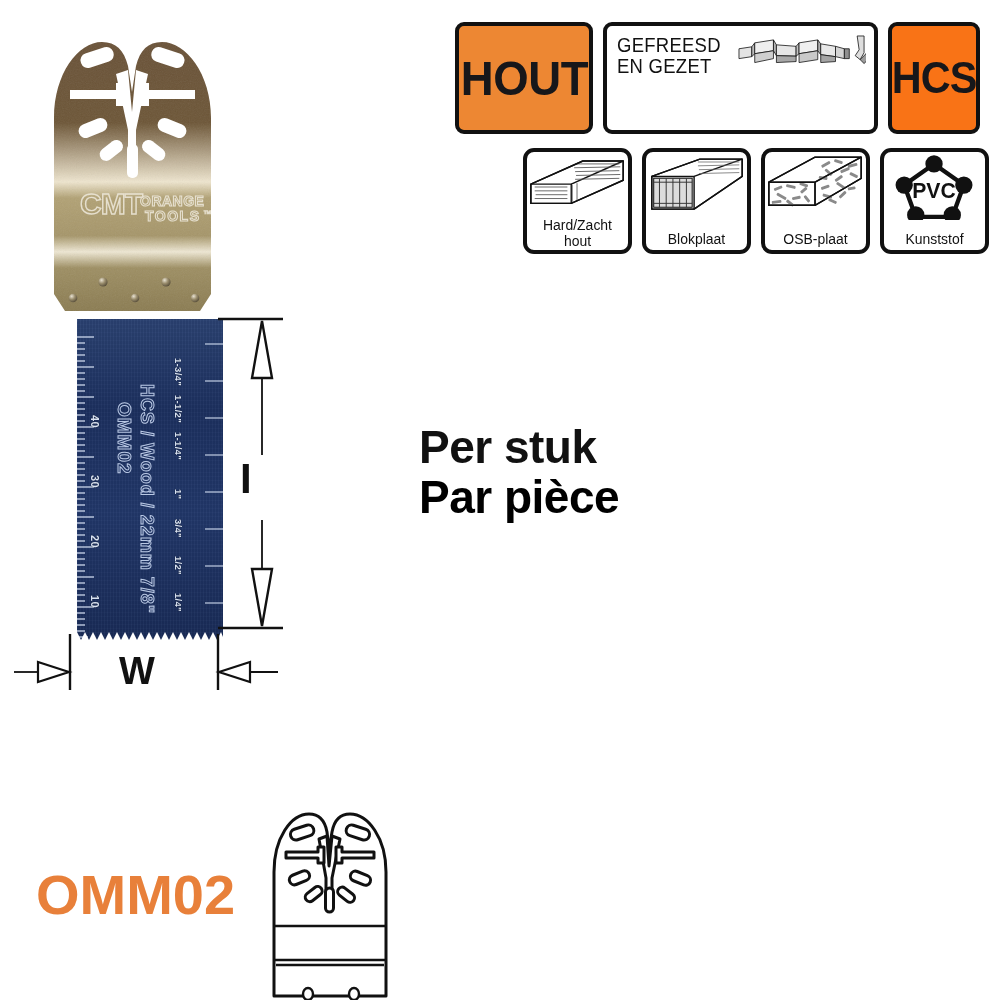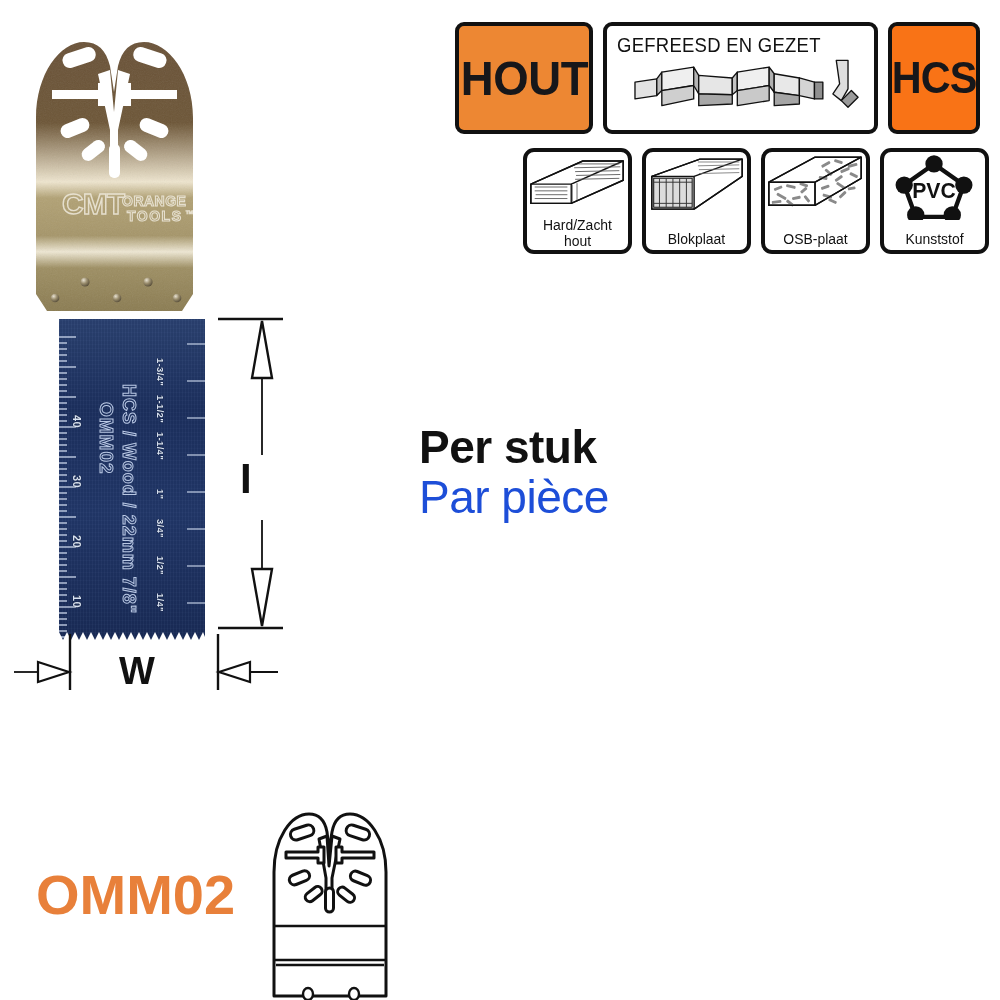--- a/index.html
+++ b/index.html
@@ -54,21 +54,20 @@
     font-size: 49px;
     font-weight: bold;
     color: #17171a;
     letter-spacing: -0.5px;
     font-family: "Liberation Sans", sans-serif;
     transform: scaleX(0.93);
   }
 
   #badge-process {
     width: 275px;
-    flex-direction: column;
     justify-content: space-between;
     padding: 6px 8px 21px 10px;
     align-items: flex-start;
   }
   #badge-process .proc-title {
     font-size: 21px;
     font-weight: normal;
     color: #111;
     letter-spacing: 0.3px;
     transform: scaleX(0.88);
@@ -130,21 +129,21 @@
     color: #111;
     line-height: 1.02;
     transform: scaleX(0.9);
     font-family: "Liberation Sans", sans-serif;
   }
   .mat-label.two-line { bottom: 1px; }
 
   
   #blade-photo {
     position: absolute;
-    left: 22px;
+    left: 40px;
     top: 26px;
     width: 185px;
     height: 615px;
   }
 
   #blade-shank {
     position: absolute;
     left: 0; top: 0;
     width: 185px;
     height: 295px;
@@ -254,22 +253,22 @@
   #per-stuk {
     font-size: 46px;
     font-weight: bold;
     color: #111111;
     line-height: 1.06;
     letter-spacing: -0.5px;
     font-family: "Liberation Sans", sans-serif;
   }
   #par-piece {
     font-size: 46px;
-    font-weight: normal;
-    color: #1d4ed8;
+    font-weight: bold;
+    color: #000000;
     line-height: 1.12;
     letter-spacing: -0.5px;
     font-family: "Liberation Sans", sans-serif;
   }
 
   
   #code-label {
     position: absolute;
     left: 36px;
     top: 862px;

